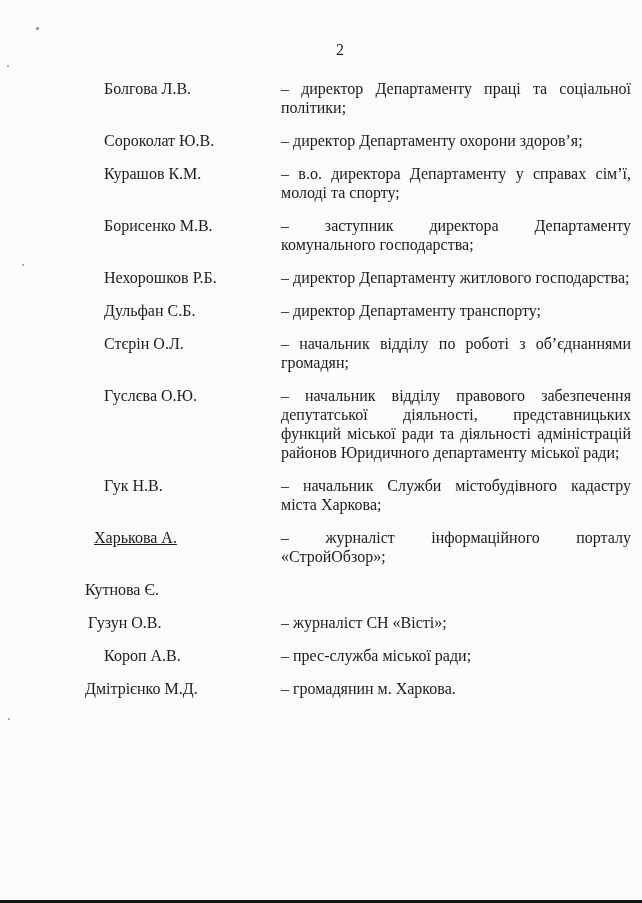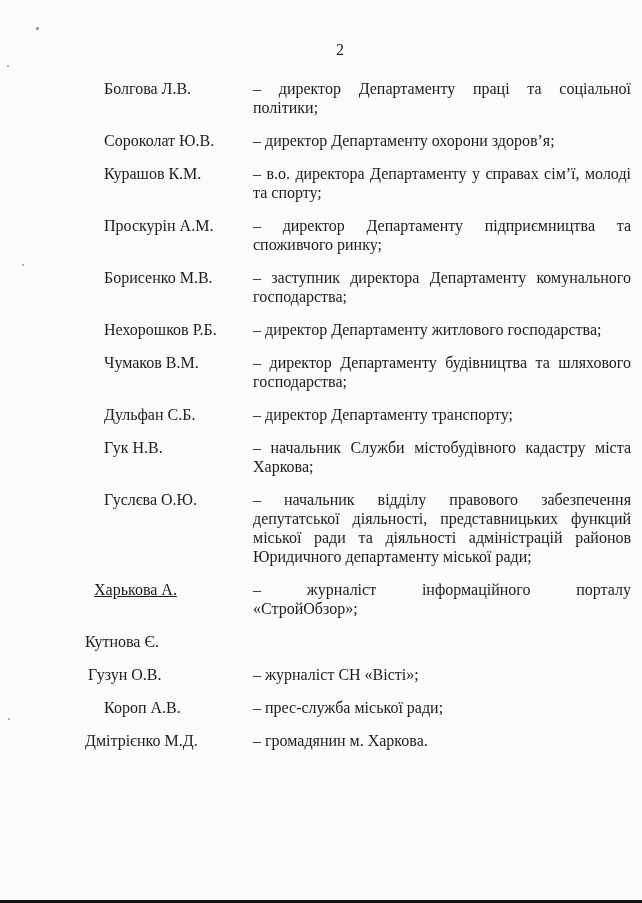--- a/index.html
+++ b/index.html
@@ -11,21 +11,21 @@
     font-size:16px;line-height:19px;
     color:#1c1c1c;
     overflow:hidden;
   }
   .page-number{
     position:absolute;top:40px;left:336px;
   }
   .entries{
     position:absolute;top:79px;left:0;width:631px;
   }
-  .row{display:flex;margin-bottom:14px;}
+  .row{display:flex;margin-bottom:14px;gap:28px;}
   .name{
     flex:0 0 253px;
     box-sizing:border-box;
     padding-left:104px;
     white-space:nowrap;
   }
   .desc{
     width:378px;
     text-align:justify;
   }
@@ -53,46 +53,42 @@
       </div>
       <div class="row">
         <div class="name">Сороколат Ю.В.</div>
         <div class="desc">–&nbsp;директор Департаменту охорони здоров’я;</div>
       </div>
       <div class="row">
         <div class="name">Курашов К.М.</div>
         <div class="desc">–&nbsp;в.о. директора Департаменту у справах сім’ї, молоді та спорту;</div>
       </div>
       <div class="row">
-        <div class="name">Проскурін А.М.</div>
-        <div class="desc">–&nbsp;директор Департаменту підприємництва та споживчого ринку;</div>
-      </div>
-      <div class="row">
         <div class="name">Борисенко М.В.</div>
         <div class="desc">–&nbsp;заступник директора Департаменту комунального господарства;</div>
       </div>
       <div class="row">
         <div class="name">Нехорошков Р.Б.</div>
         <div class="desc">–&nbsp;директор Департаменту житлового господарства;</div>
       </div>
       <div class="row">
-        <div class="name">Чумаков В.М.</div>
-        <div class="desc">–&nbsp;директор Департаменту будівництва та шляхового господарства;</div>
-      </div>
-      <div class="row">
         <div class="name">Дульфан С.Б.</div>
         <div class="desc">–&nbsp;директор Департаменту транспорту;</div>
       </div>
       <div class="row">
-        <div class="name">Гук Н.В.</div>
-        <div class="desc">–&nbsp;начальник Служби містобудівного кадастру міста Харкова;</div>
+        <div class="name">Стєрін О.Л.</div>
+        <div class="desc">–&nbsp;начальник відділу по роботі з об’єднаннями громадян;</div>
       </div>
       <div class="row">
         <div class="name">Гуслєва О.Ю.</div>
         <div class="desc">–&nbsp;начальник відділу правового забезпечення депутатської діяльності, представницьких функций міської ради та діяльності адміністрацій районов Юридичного департаменту міської ради;</div>
+      </div>
+      <div class="row">
+        <div class="name">Гук Н.В.</div>
+        <div class="desc">–&nbsp;начальник Служби містобудівного кадастру міста Харкова;</div>
       </div>
       <div class="row">
         <div class="name" style="padding-left: 94px; text-decoration: underline;">Харькова А.</div>
         <div class="desc">
           <span class="jline">–&nbsp;журналіст інформаційного порталу</span>
           <span class="jline2">«СтройОбзор»;</span>
         </div>
       </div>
       <div class="row">
         <div class="name" style="padding-left: 85px;">Кутнова Є.</div>

